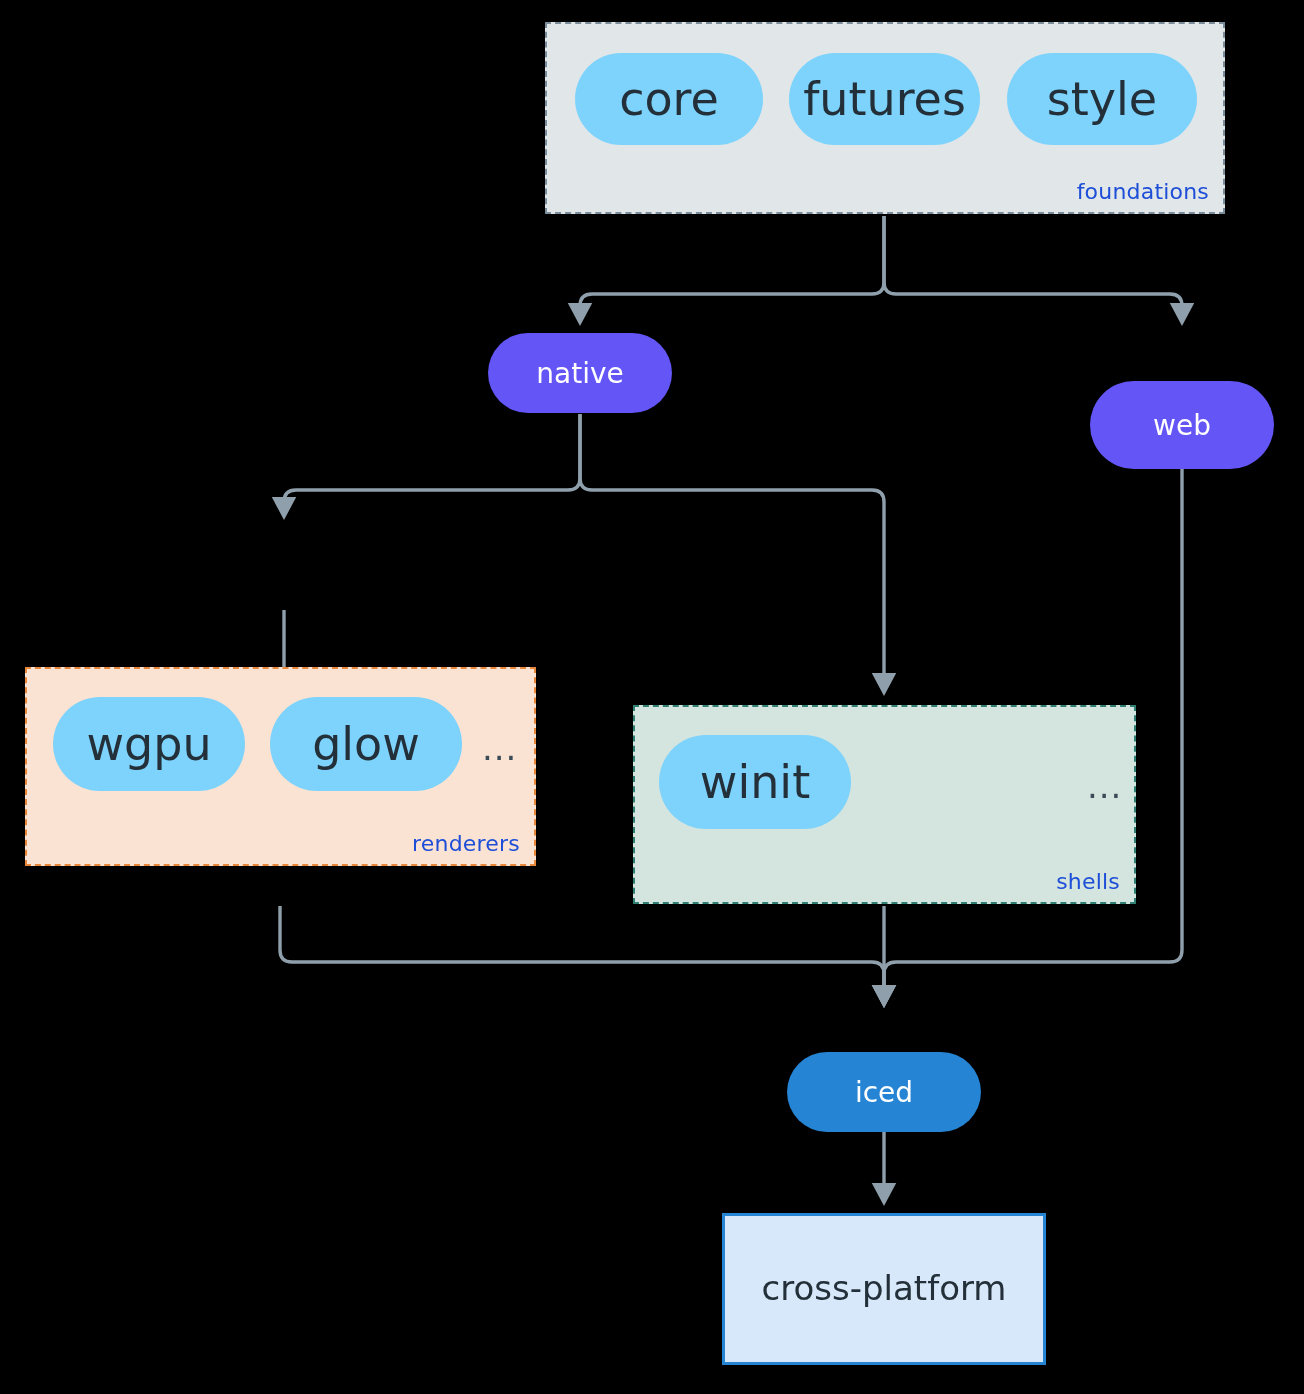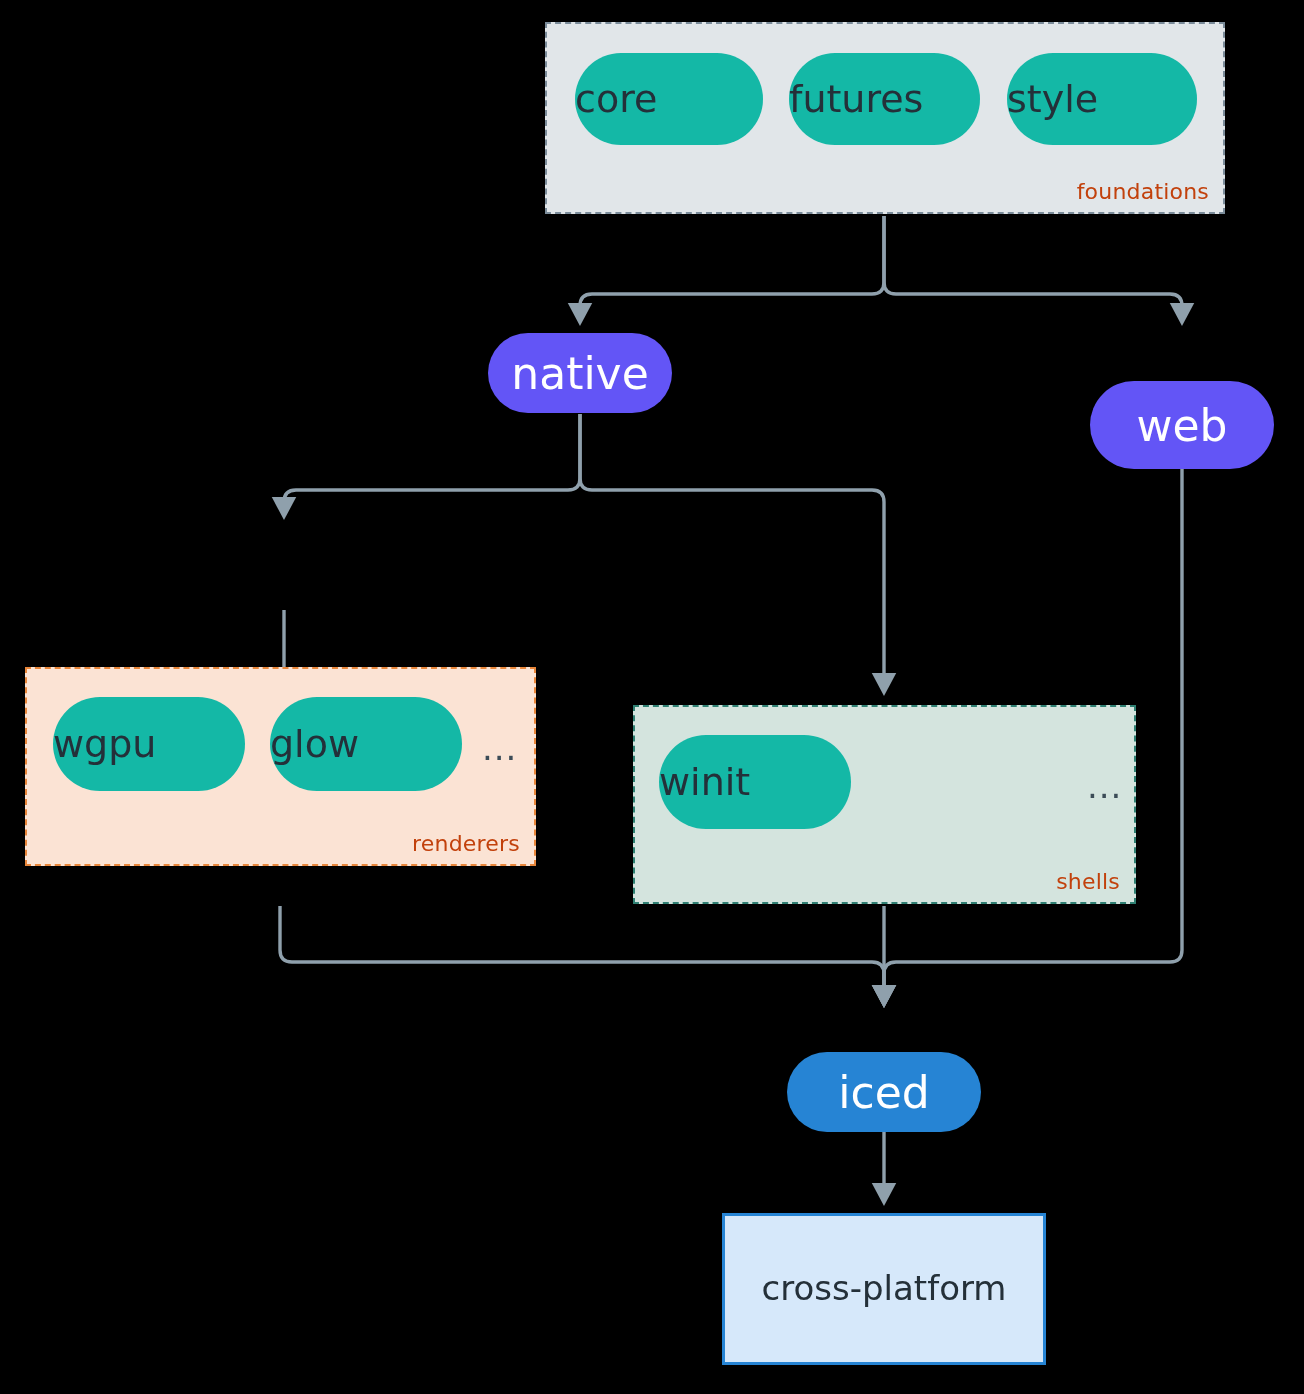--- a/index.html
+++ b/index.html
@@ -30,21 +30,21 @@
   
   .group {
     position: absolute;
     box-sizing: border-box;
   }
   .group-label {
     position: absolute;
     right: 14px;
     bottom: 8px;
     font-size: 22px;
-    color: #c2410c;
+    color: #1d4ed8;
     letter-spacing: 0.2px;
     white-space: nowrap;
   }
   .group-foundations {
     left: 545px;
     top: 22px;
     width: 680px;
     height: 192px;
     background: #e1e6e9;
     border: 2px dashed #7b8c9a;
@@ -64,36 +64,36 @@
     height: 199px;
     background: #d4e4de;
     border: 2px dashed #2f8073;
   }
 
   
   .pill {
     position: absolute;
     display: flex;
     align-items: center;
-    justify-content: flex-start;
-    background: #14b8a6;
+    justify-content: center;
+    background: #7dd3fc;
     border-radius: 999px;
     color: #243039;
-    font-size: 38px;
+    font-size: 46px;
     box-sizing: border-box;
   }
 
   
   .node {
     position: absolute;
     display: flex;
     align-items: center;
     justify-content: center;
     color: #ffffff;
-    font-size: 44px;
+    font-size: 28px;
     box-sizing: border-box;
   }
   .node-native, .node-web {
     background: #6355f6;
     border-radius: 44px;
   }
   .node-graphics {
     background: #e3813c;
     border-radius: 44px;
   }

